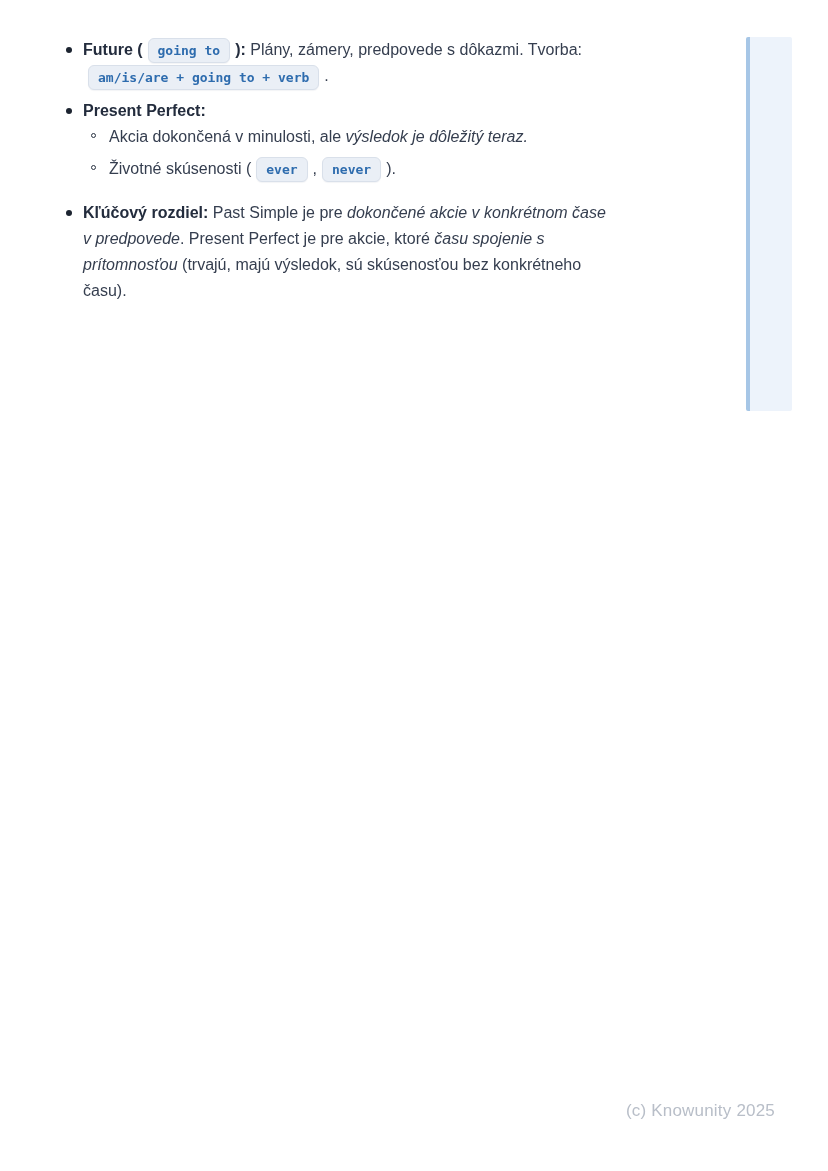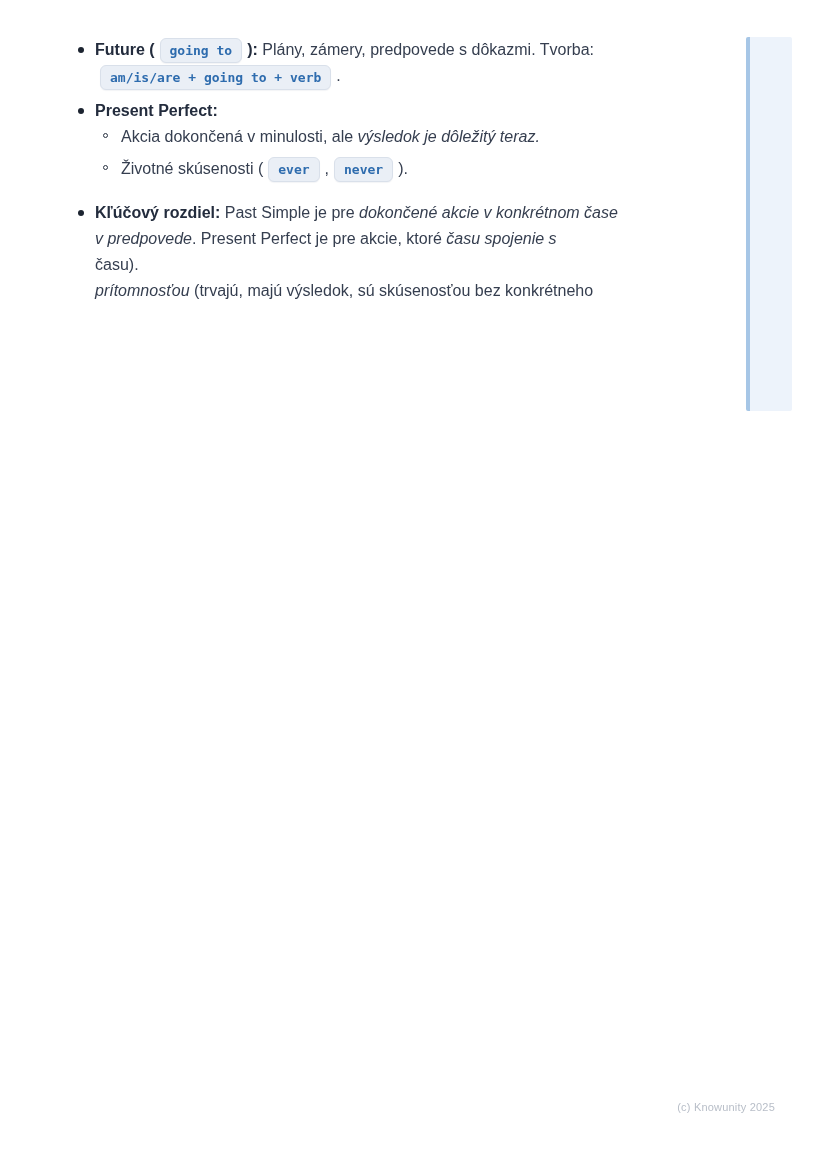--- a/index.html
+++ b/index.html
@@ -29,21 +29,21 @@
     left: 746px;
     top: 37px;
     width: 46px;
     height: 374px;
     background: var(--panel-fill);
     border-left: 4px solid var(--panel-border);
     border-radius: 2px;
   }
   .notes {
     position: absolute;
-    left: 60px;
+    left: 48px;
     top: 37px;
     width: 680px;
     font-size: 16px;
   }
   .li { position: relative; }
   .li.lvl1 { padding-left: 35px; margin-bottom: 8px; }
   .li.lvl1.tight { margin-bottom: 0; }
   .li.lvl1.key { margin-top: 18px; }
   .li.lvl2 { padding-left: 61px; margin-bottom: 6px; }
   .marker {
@@ -79,21 +79,21 @@
     padding: 3px 9px;
     margin: 0 5px;
     vertical-align: middle;
     box-shadow: 0 1px 1px rgba(20,40,70,0.05);
     white-space: pre;
   }
   .footer {
     position: absolute;
     right: 53px;
     top: 1101px;
-    font-size: 11px;
+    font-size: 17px;
     letter-spacing: 0.2px;
     color: var(--footer-color);
   }
 </style>
 </head>
 <body>
 
 <div class="page">
   <div class="highlight-panel"></div>
   <div class="notes">
@@ -120,19 +120,19 @@
         <span class="marker"></span>
         <div class="body">
           <div class="line"><span class="seg">Životné skúsenosti (</span><span class="code">ever</span><span class="seg">,</span><span class="code">never</span><span class="seg">).</span></div>
         </div>
       </div>
       <div class="li lvl1 key">
         <span class="marker"></span>
         <div class="body">
           <div class="line"><span class="seg b">Kľúčový rozdiel:</span><span class="seg"> Past Simple je pre </span><span class="seg i">dokončené akcie v konkrétnom čase</span></div>
           <div class="line"><span class="seg i">v predpovede</span><span class="seg">. Present Perfect je pre akcie, ktoré </span><span class="seg i">času spojenie s</span></div>
+          <div class="line"><span class="seg i">prítomnosťou</span><span class="seg"> (trvajú, majú výsledok, sú skúsenosťou bez konkrétneho</span></div>
           <div class="line"><span class="seg">času).</span></div>
-          <div class="line"><span class="seg i">prítomnosťou</span><span class="seg"> (trvajú, majú výsledok, sú skúsenosťou bez konkrétneho</span></div>
         </div>
       </div>
     </div>
   <div class="footer">(c) Knowunity 2025</div>
 </div>
 
 </body></html>

